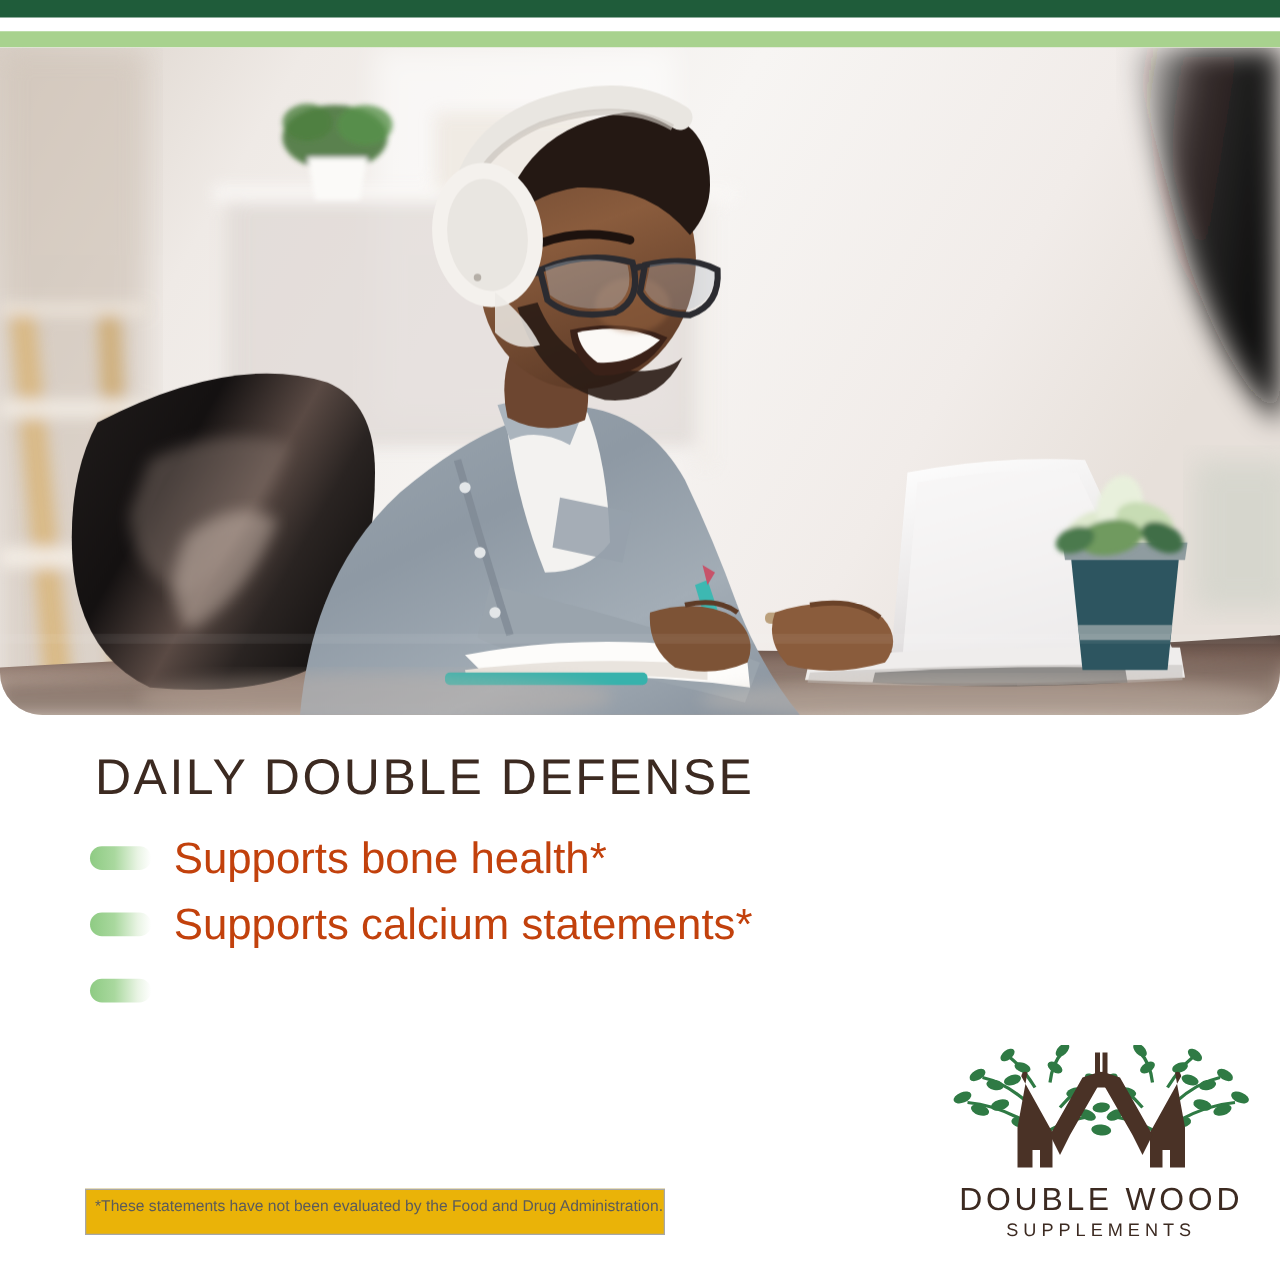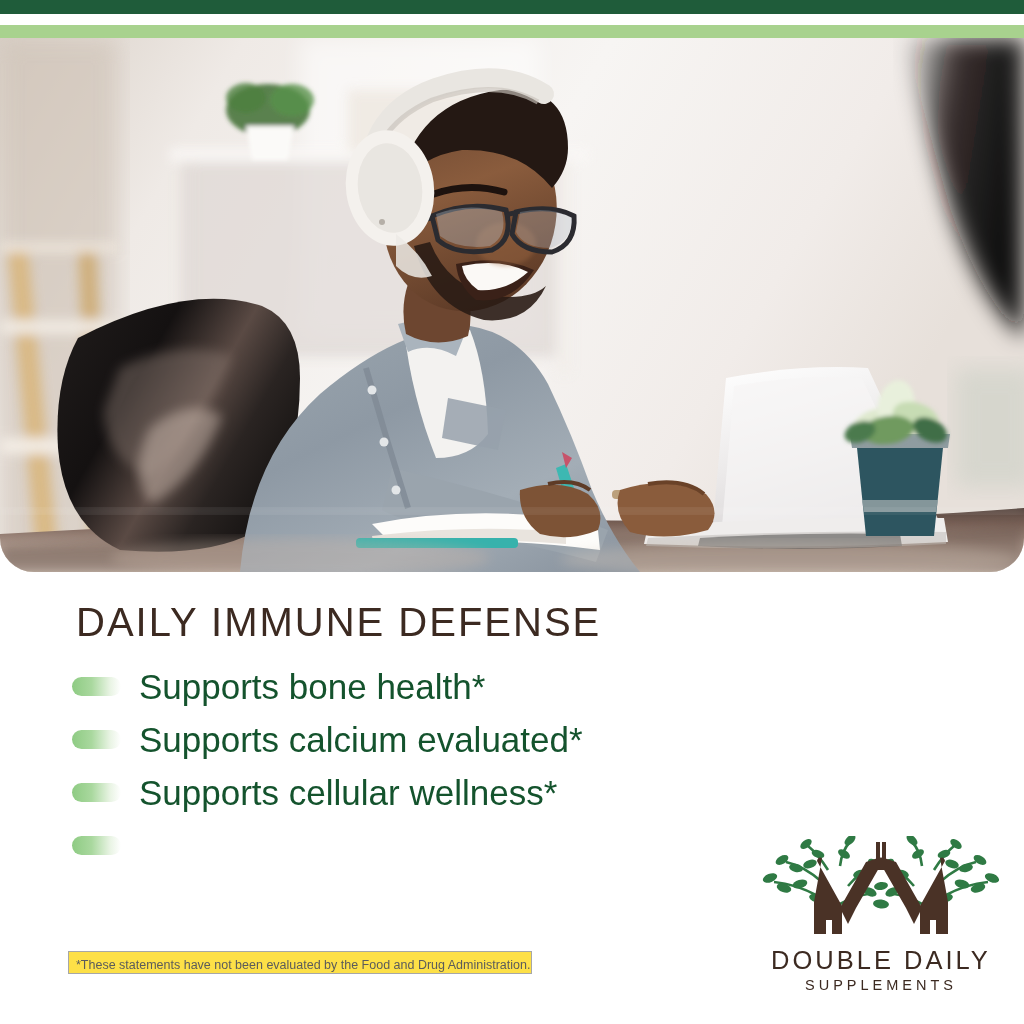--- a/index.html
+++ b/index.html
@@ -65,35 +65,35 @@
   .pill {
     width: 49px;
     height: 19px;
     border-radius: 10px;
     background: linear-gradient(to right, #8ecb83 0%, #a9d89e 40%, #e9f4e4 78%, #ffffff 100%);
     flex: 0 0 auto;
     margin-right: 18px;
   }
   .benefit-text {
     font-size: 35px;
-    color: #14532d;
+    color: #c2410c;
     font-weight: 400;
     letter-spacing: 0px;
     white-space: nowrap;
   }
 
   
   .disclaimer {
     position: absolute;
     left: 68px; top: 951px;
     width: 464px;
     box-sizing: border-box;
     border: 1px solid #a7a7a7;
-    padding: 5px 7px 0 7px;
-    background: #fde047;
+    padding: 5px 7px 14px 7px;
+    background: #eab308;
   }
   .disclaimer p {
     margin: 0;
     font-size: 12.5px;
     line-height: 16px;
     color: #5b5b5b;
     white-space: nowrap;
   }
 
   
@@ -316,34 +316,30 @@
         <ellipse cx="860" cy="394" rx="16" ry="10" fill="#4c7a4e" transform="rotate(-20 860 394)"></ellipse>
       </g>
     </g>
 
     <ellipse cx="300" cy="520" rx="190" ry="20" fill="#c9b5a7" opacity="0.35" filter="url(#soft)"></ellipse>
     <ellipse cx="790" cy="522" rx="230" ry="18" fill="#d5c7ba" opacity="0.35" filter="url(#soft)"></ellipse>
     <rect x="0" y="470" width="1024" height="6" fill="#ffffff" opacity="0.18" filter="url(#soft)"></rect>
   </svg>
 </div>
 
-<div class="headline">DAILY IMMUNE DEFENSE</div>
+<div class="headline">DAILY DOUBLE DEFENSE</div>
 
 <div class="benefits">
   <div class="benefit">
     <span class="pill"></span>
     <span class="benefit-text">Supports bone health*</span>
   </div>
   <div class="benefit">
     <span class="pill"></span>
-    <span class="benefit-text">Supports calcium evaluated*</span>
-  </div>
-  <div class="benefit">
-    <span class="pill"></span>
-    <span class="benefit-text">Supports cellular wellness*</span>
+    <span class="benefit-text">Supports calcium statements*</span>
   </div>
   <div class="benefit">
     <span class="pill"></span>
   </div>
 </div>
 
 <div class="disclaimer">
   <p>*These statements have not been evaluated by the Food and Drug Administration.</p>
 </div>
 
@@ -407,15 +403,15 @@
       <path d="M 122 22 Q 126 20 127 25 L 100 72 L 92 88 L 84 72 L 110 26 Z"></path>
 
       <path d="M 184 22 Q 188 20 189 25 L 164 70 L 164 98 L 174 98 L 174 84 L 180 84 L 180 98 L 192 98 L 192 66 Z"></path>
       <path d="M 128 22 Q 124 20 123 25 L 150 72 L 158 88 L 166 72 L 140 26 Z"></path>
 
       <path d="M 120 6 L 124 6 L 124 30 L 120 30 Z"></path>
       <path d="M 126 6 L 130 6 L 130 30 L 126 30 Z"></path>
       <path d="M 118 26 L 132 26 L 132 34 L 118 34 Z"></path>
     </g>
   </svg>
-  <div class="logo-name">DOUBLE DAILY</div>
+  <div class="logo-name">DOUBLE WOOD</div>
   <div class="logo-sub">SUPPLEMENTS</div>
 </div>
 
 </body></html>

